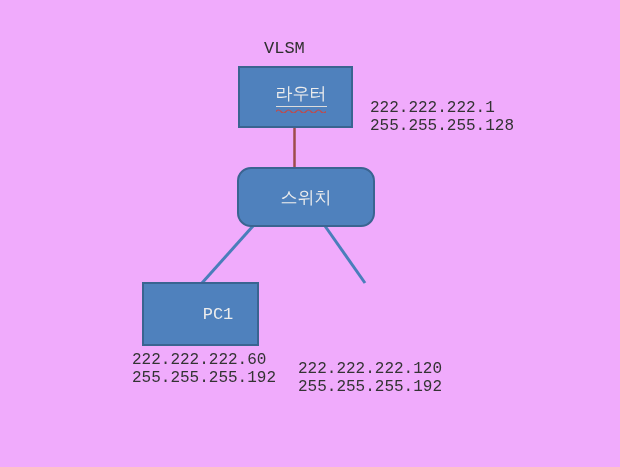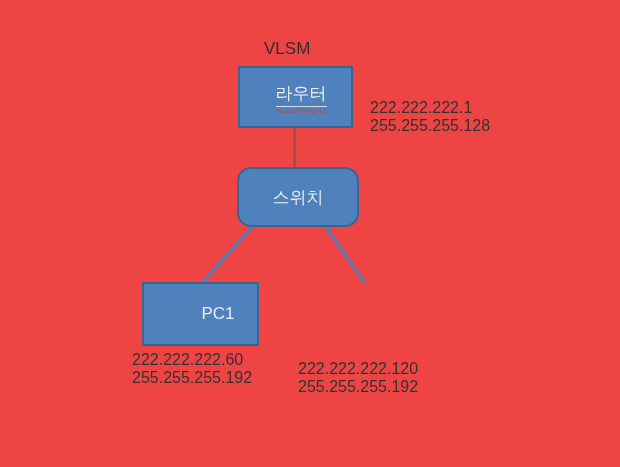--- a/index.html
+++ b/index.html
@@ -5,21 +5,22 @@
   html, body { margin: 0; padding: 0; }
   body {
     width: 620px; height: 467px;
     background: #ffffff;
     font-family: "Liberation Sans", "DejaVu Sans", sans-serif;
     overflow: hidden;
   }
   .canvas {
     position: relative;
     width: 620px; height: 467px;
-    background: #ef4444;
+    background: #f0abfc;
+    font-family: Liberation Mono, monospace;
   }
   .connectors {
     position: absolute;
     left: 0; top: 0;
     width: 620px; height: 467px;
     pointer-events: none;
   }
   .diagram-title {
     position: absolute;
     left: 264px; top: 39px;
@@ -35,21 +36,21 @@
     border: 2px solid #3A6491;
     color: #EDEDED;
     display: flex;
     flex-direction: column;
     align-items: center;
     justify-content: center;
     font-size: 17px;
     user-select: none;
   }
   .node-router { left: 238px; top: 66px;  width: 115px; height: 62px; padding-left: 11px; }
-  .node-switch { left: 237px; top: 167px; width: 122px; height: 60px; border-radius: 14px; }
+  .node-switch { left: 237px; top: 167px; width: 138px; height: 60px; border-radius: 14px; }
   .node-pc1    { left: 142px; top: 282px; width: 117px; height: 64px; padding-left: 35px; }
   .node-pc2    { left: 292px; top: 282px; width: 116px; height: 65px; }
   .node-label { white-space: nowrap; }
   .underlined {
     border-bottom: 1px solid #dcdcdc;
     padding-bottom: 1px;
   }
   .squiggle-svg { display: block; margin-top: 1px; }
   .ip-note {
     position: absolute;

